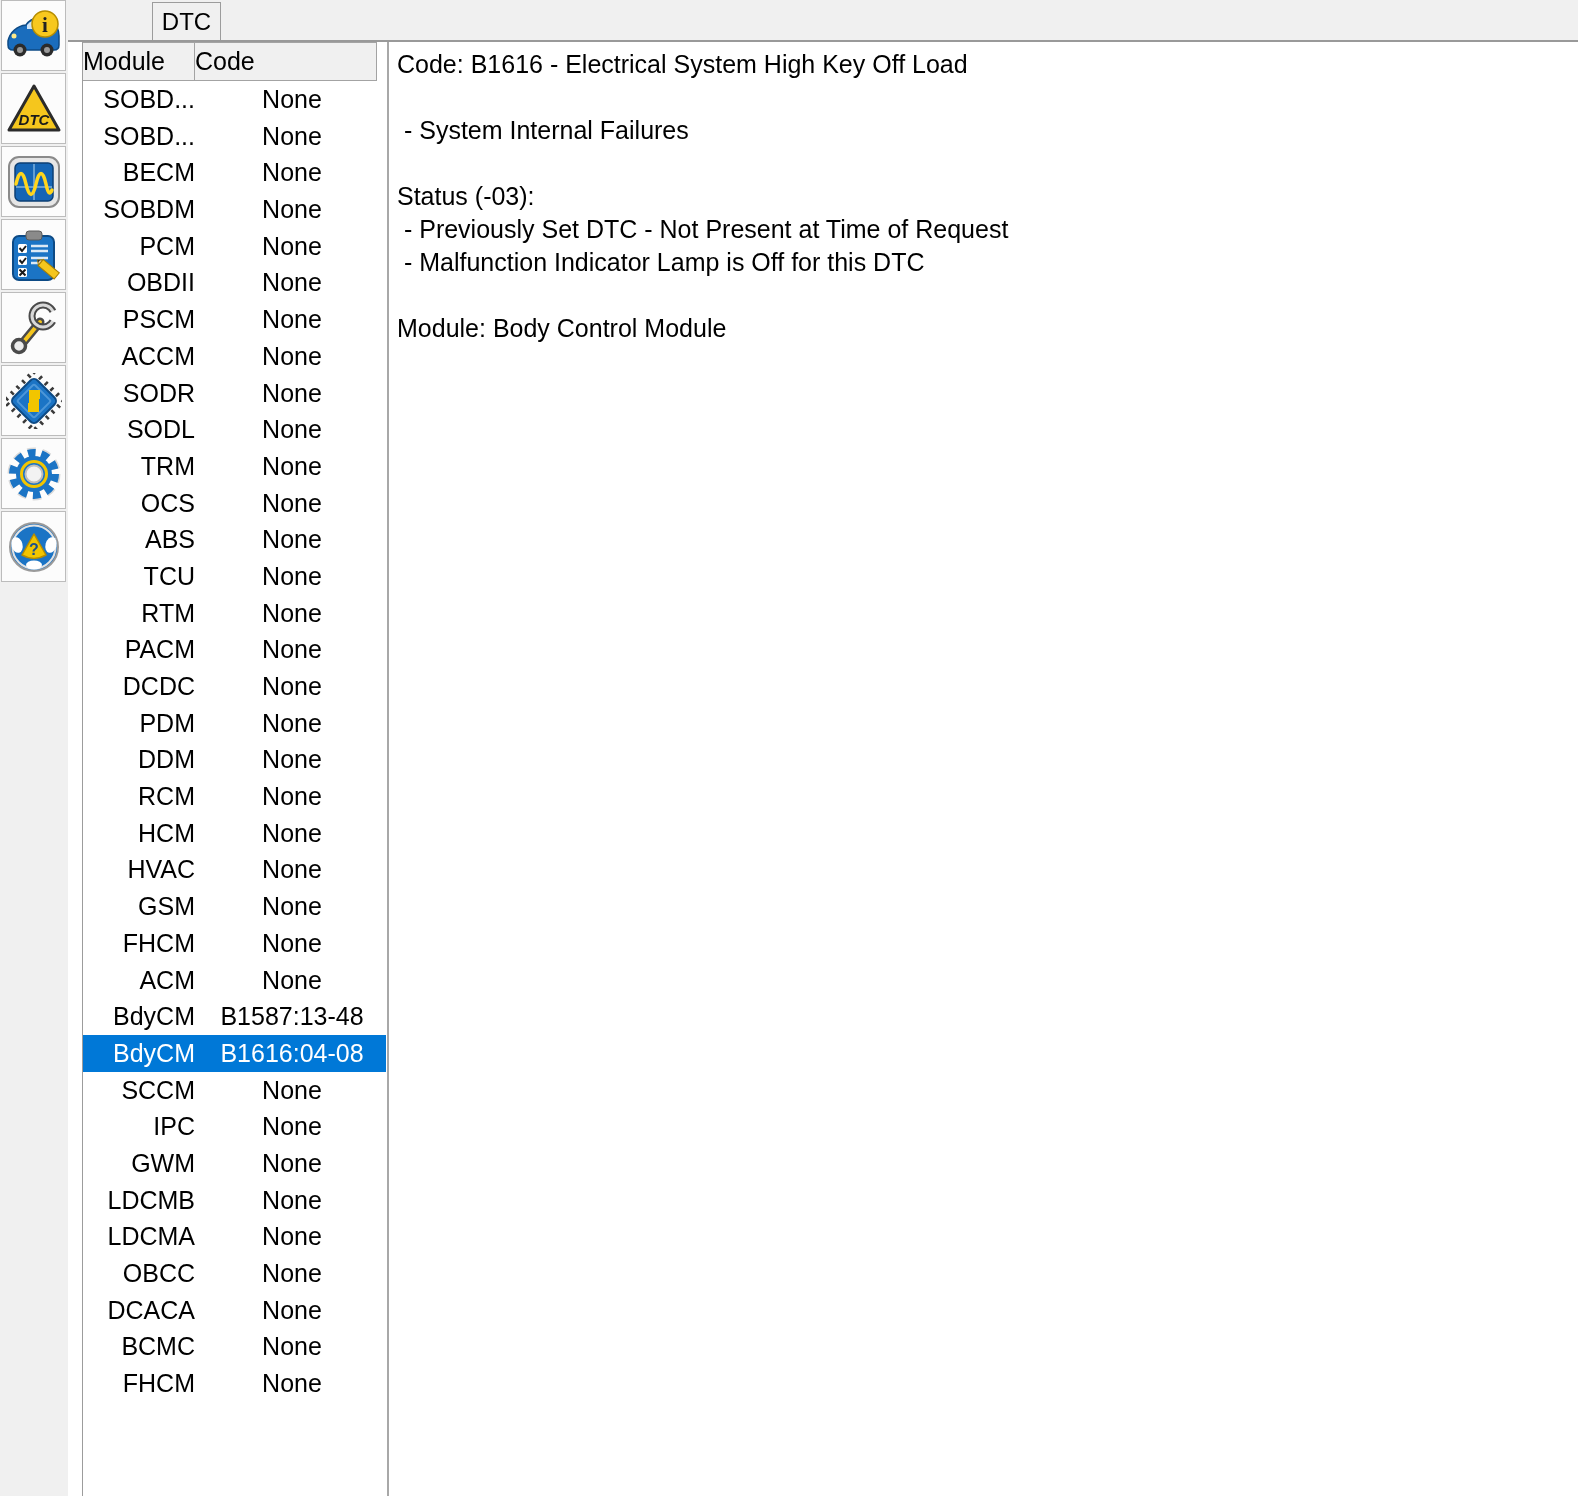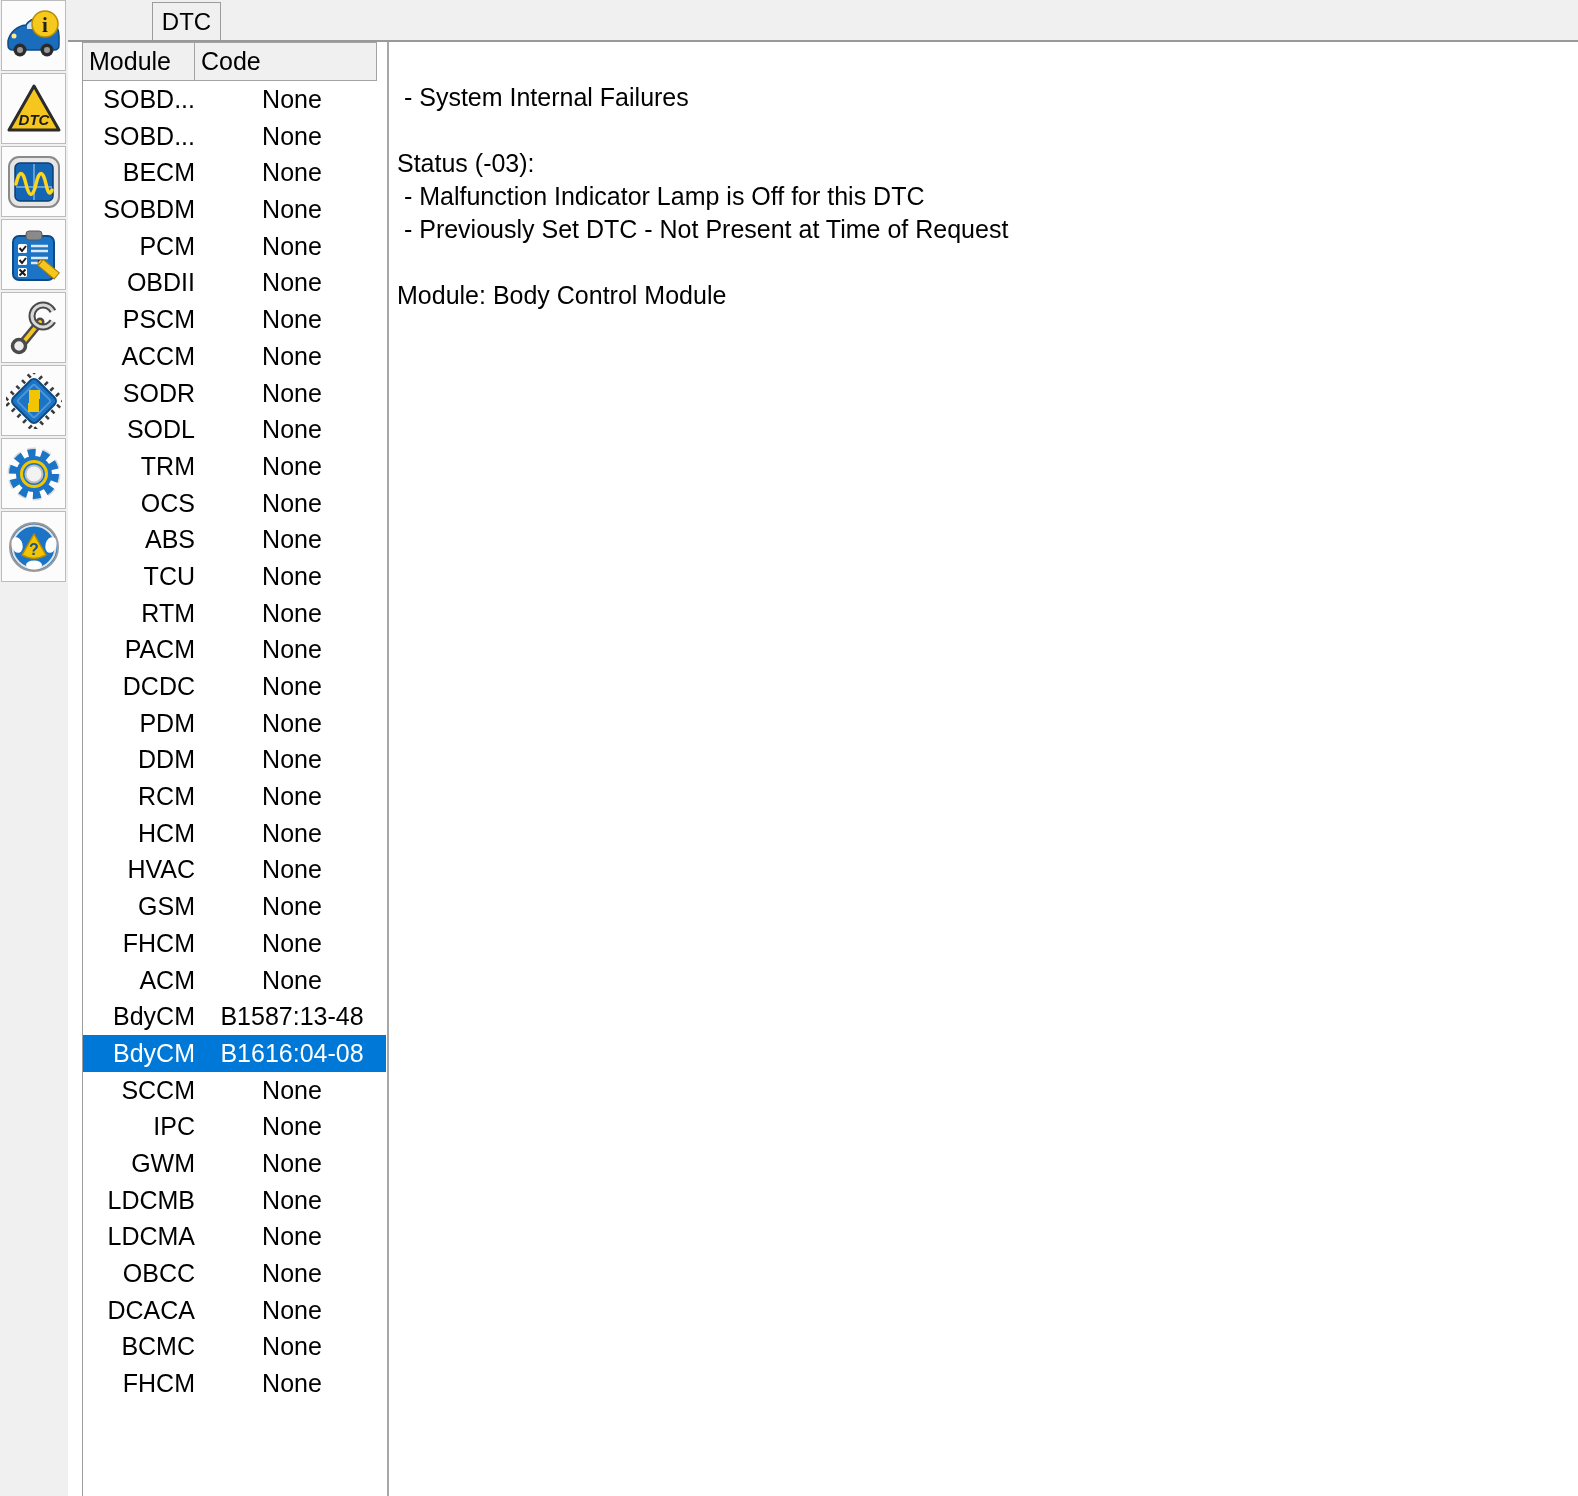--- a/index.html
+++ b/index.html
@@ -28,21 +28,21 @@
   
   .list-left-border{position:absolute;left:82px;top:42px;bottom:0;width:1px;background:#9c9c9c;}
   .list{
     position:absolute;left:83px;top:42px;width:303px;bottom:0;background:#fff;
     font-size:25px;
   }
   .list-header{display:flex;height:39px;box-sizing:border-box;}
   .hcell{
     background:#f0f0f0;border-right:1px solid #a3a3a3;border-bottom:1px solid #a3a3a3;
     border-top:1px solid #a3a3a3;box-sizing:border-box;
-    padding-left:6px;line-height:37px;overflow:hidden;white-space:nowrap;
+    line-height:37px;overflow:hidden;white-space:nowrap;
   }
   .hcell.module{width:112px;}
   .hcell.code{width:182px;}
   .lrow{display:flex;height:36.7px;line-height:36.7px;white-space:nowrap;}
   .lrow .cm{width:112px;padding-left:6px;box-sizing:border-box;overflow:hidden;text-align:right;}
   .lrow .cc{flex:1;padding-left:3px;overflow:hidden;text-align:center;}
   .lrow.selected{background:#0078d7;color:#fff;}
   
   .details{
     position:absolute;left:387px;top:42px;right:0;bottom:0;background:#fff;
@@ -310,22 +310,23 @@
       </div>
       <div class="lrow">
         <div class="cm">FHCM</div>
         <div class="cc">None</div>
       </div>
     </div>
 </div>
 
 <div class="details">
   <div>
+      <div class="dline">Code: B1616 - Electrical System High Key Off Load</div>
       <div class="dline">&nbsp;</div>
       <div class="dline"> - System Internal Failures</div>
       <div class="dline">&nbsp;</div>
       <div class="dline">Status (-03):</div>
+      <div class="dline"> - Previously Set DTC - Not Present at Time of Request</div>
       <div class="dline"> - Malfunction Indicator Lamp is Off for this DTC</div>
-      <div class="dline"> - Previously Set DTC - Not Present at Time of Request</div>
       <div class="dline">&nbsp;</div>
       <div class="dline">Module: Body Control Module</div>
     </div>
 </div>
 
 </body></html>

